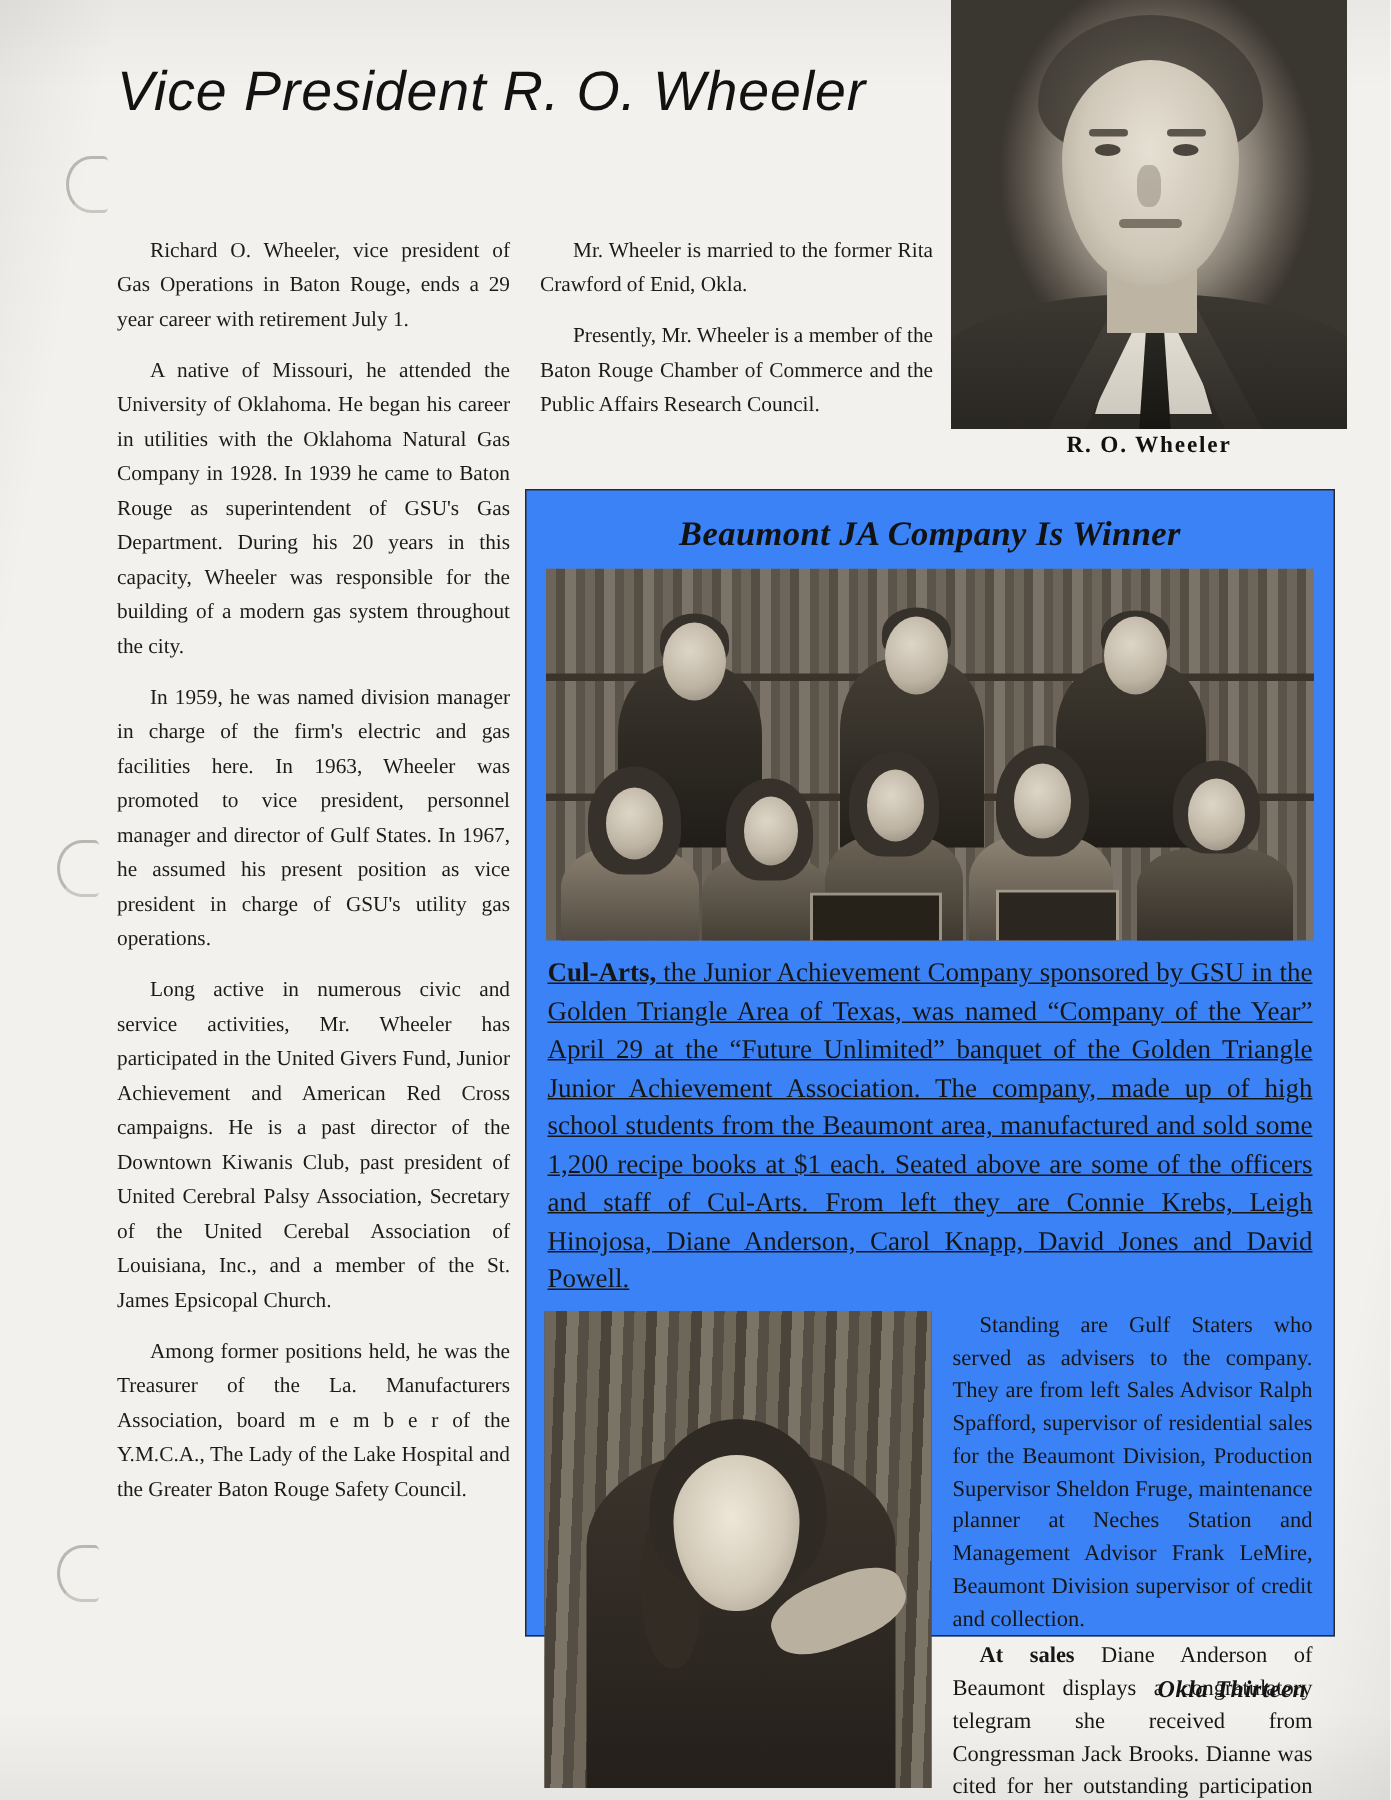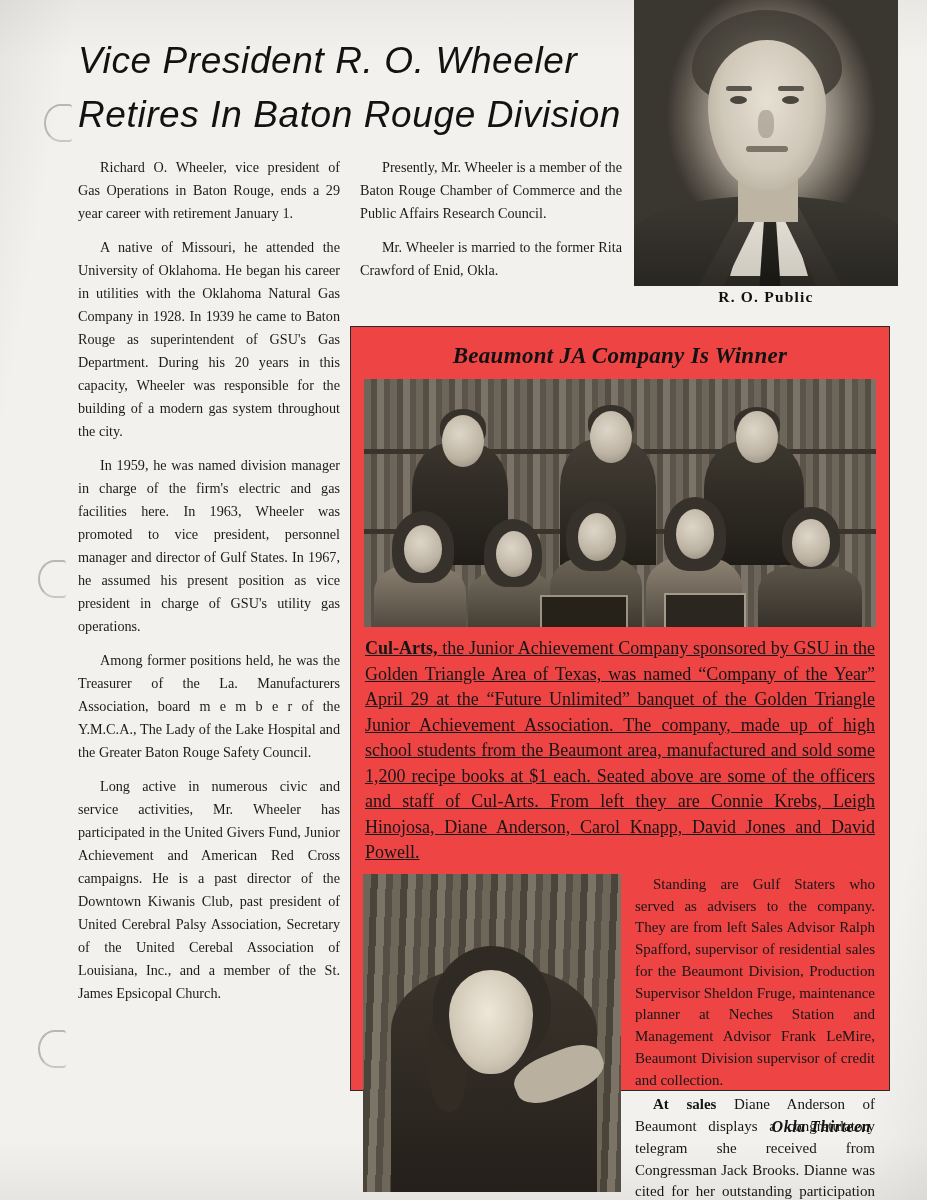--- a/index.html
+++ b/index.html
@@ -156,21 +156,21 @@
   .col-mid-top { left: 360px; top: 156px; width: 262px; }
 
   
   .feature-box {
     position: absolute;
     left: 350px;
     top: 326px;
     width: 540px;
     height: 765px;
     border: 1.5px solid #2a2a2a;
-    background: #ef4444;
+    background: #3b82f6;
     box-sizing: border-box;
     padding: 10px 12px 10px 12px;
   }
   .feature-title {
     font-family: "Liberation Serif", serif;
     font-style: italic;
     font-weight: bold;
     font-size: 23px;
     text-align: center;
     letter-spacing: 0.3px;
@@ -298,54 +298,53 @@
 <div class="page">
 
   <div class="paper-tone"></div>
 
   <div class="punch-hole h1"></div>
   <div class="punch-hole h2"></div>
   <div class="punch-hole h3"></div>
 
   <div class="headline">
     <span class="line">Vice President R. O. Wheeler</span>
-    <span class="line">Retires In Baton Rouge Division</span>
   </div>
 
   <div class="portrait-wrap">
     <div class="portrait">
       <div class="p-shoulders"></div>
       <div class="p-shirt"></div>
       <div class="p-lapel-l"></div>
       <div class="p-lapel-r"></div>
       <div class="p-tie"></div>
       <div class="p-neck"></div>
       <div class="p-hair"></div>
       <div class="p-face"></div>
       <div class="p-brow l"></div>
       <div class="p-brow r"></div>
       <div class="p-eye l"></div>
       <div class="p-eye r"></div>
       <div class="p-nose"></div>
       <div class="p-mouth"></div>
     </div>
   </div>
-  <div class="portrait-caption">R.  O.  Public</div>
+  <div class="portrait-caption">R.  O.  Wheeler</div>
 
   <div class="col col-left">
-    <p>Richard O. Wheeler, vice president of Gas Operations in Baton Rouge, ends a 29 year career with retirement January 1.</p>
+    <p>Richard O. Wheeler, vice president of Gas Operations in Baton Rouge, ends a 29 year career with retirement July 1.</p>
     <p>A native of Missouri, he attended the University of Oklahoma. He began his career in utilities with the Oklahoma Natural Gas Company in 1928. In 1939 he came to Baton Rouge as superintendent of GSU's Gas Department. During his 20 years in this capacity, Wheeler was responsible for the building of a modern gas system throughout the city.</p>
     <p>In 1959, he was named division manager in charge of the firm's electric and gas facilities here. In 1963, Wheeler was promoted to vice president, personnel manager and director of Gulf States. In 1967, he assumed his present position as vice president in charge of GSU's utility gas operations.</p>
+    <p>Long active in numerous civic and service activities, Mr. Wheeler has participated in the United Givers Fund, Junior Achievement and American Red Cross campaigns. He is a past director of the Downtown Kiwanis Club, past president of United Cerebral Palsy Association, Secretary of the United Cerebal Association of Louisiana, Inc., and a member of the St. James Epsicopal Church.</p>
     <p>Among former positions held, he was the Treasurer of the La. Manufacturers Association, board m e m b e r of the Y.M.C.A., The Lady of the Lake Hospital and the Greater Baton Rouge Safety Council.</p>
-    <p>Long active in numerous civic and service activities, Mr. Wheeler has participated in the United Givers Fund, Junior Achievement and American Red Cross campaigns. He is a past director of the Downtown Kiwanis Club, past president of United Cerebral Palsy Association, Secretary of the United Cerebal Association of Louisiana, Inc., and a member of the St. James Epsicopal Church.</p>
   </div>
 
   <div class="col col-mid-top">
+    <p>Mr. Wheeler is married to the former Rita Crawford of Enid, Okla.</p>
     <p>Presently, Mr. Wheeler is a member of the Baton Rouge Chamber of Commerce and the Public Affairs Research Council.</p>
-    <p>Mr. Wheeler is married to the former Rita Crawford of Enid, Okla.</p>
   </div>
 
   <div class="feature-box">
 
     <div class="feature-title">Beaumont JA Company Is Winner</div>
 
     <div class="group-photo">
       <div class="gp-bg"></div>
       <div class="gp-shelfline" style="top:70px"></div>
       <div class="gp-shelfline" style="top:150px"></div>

